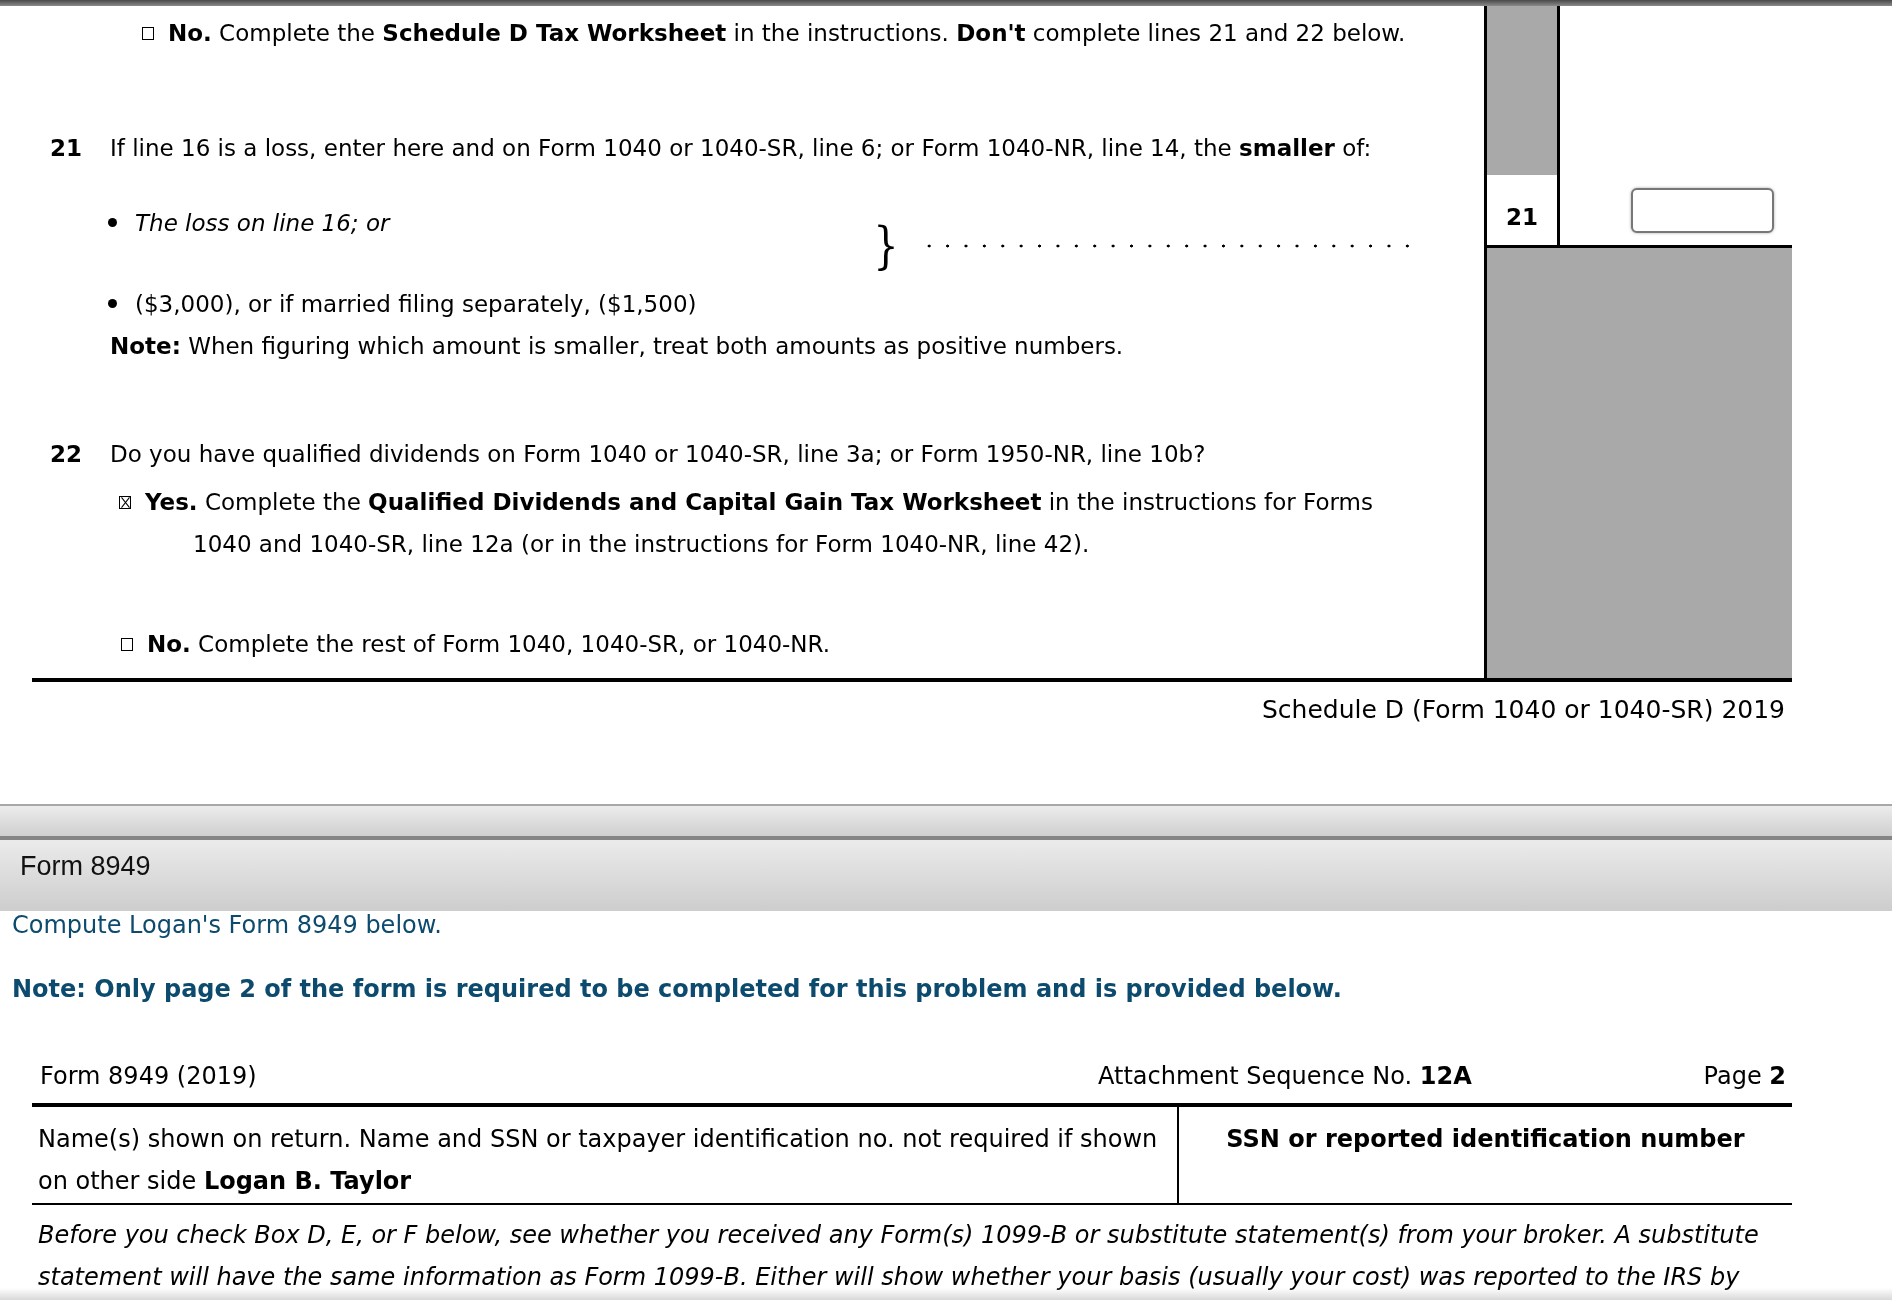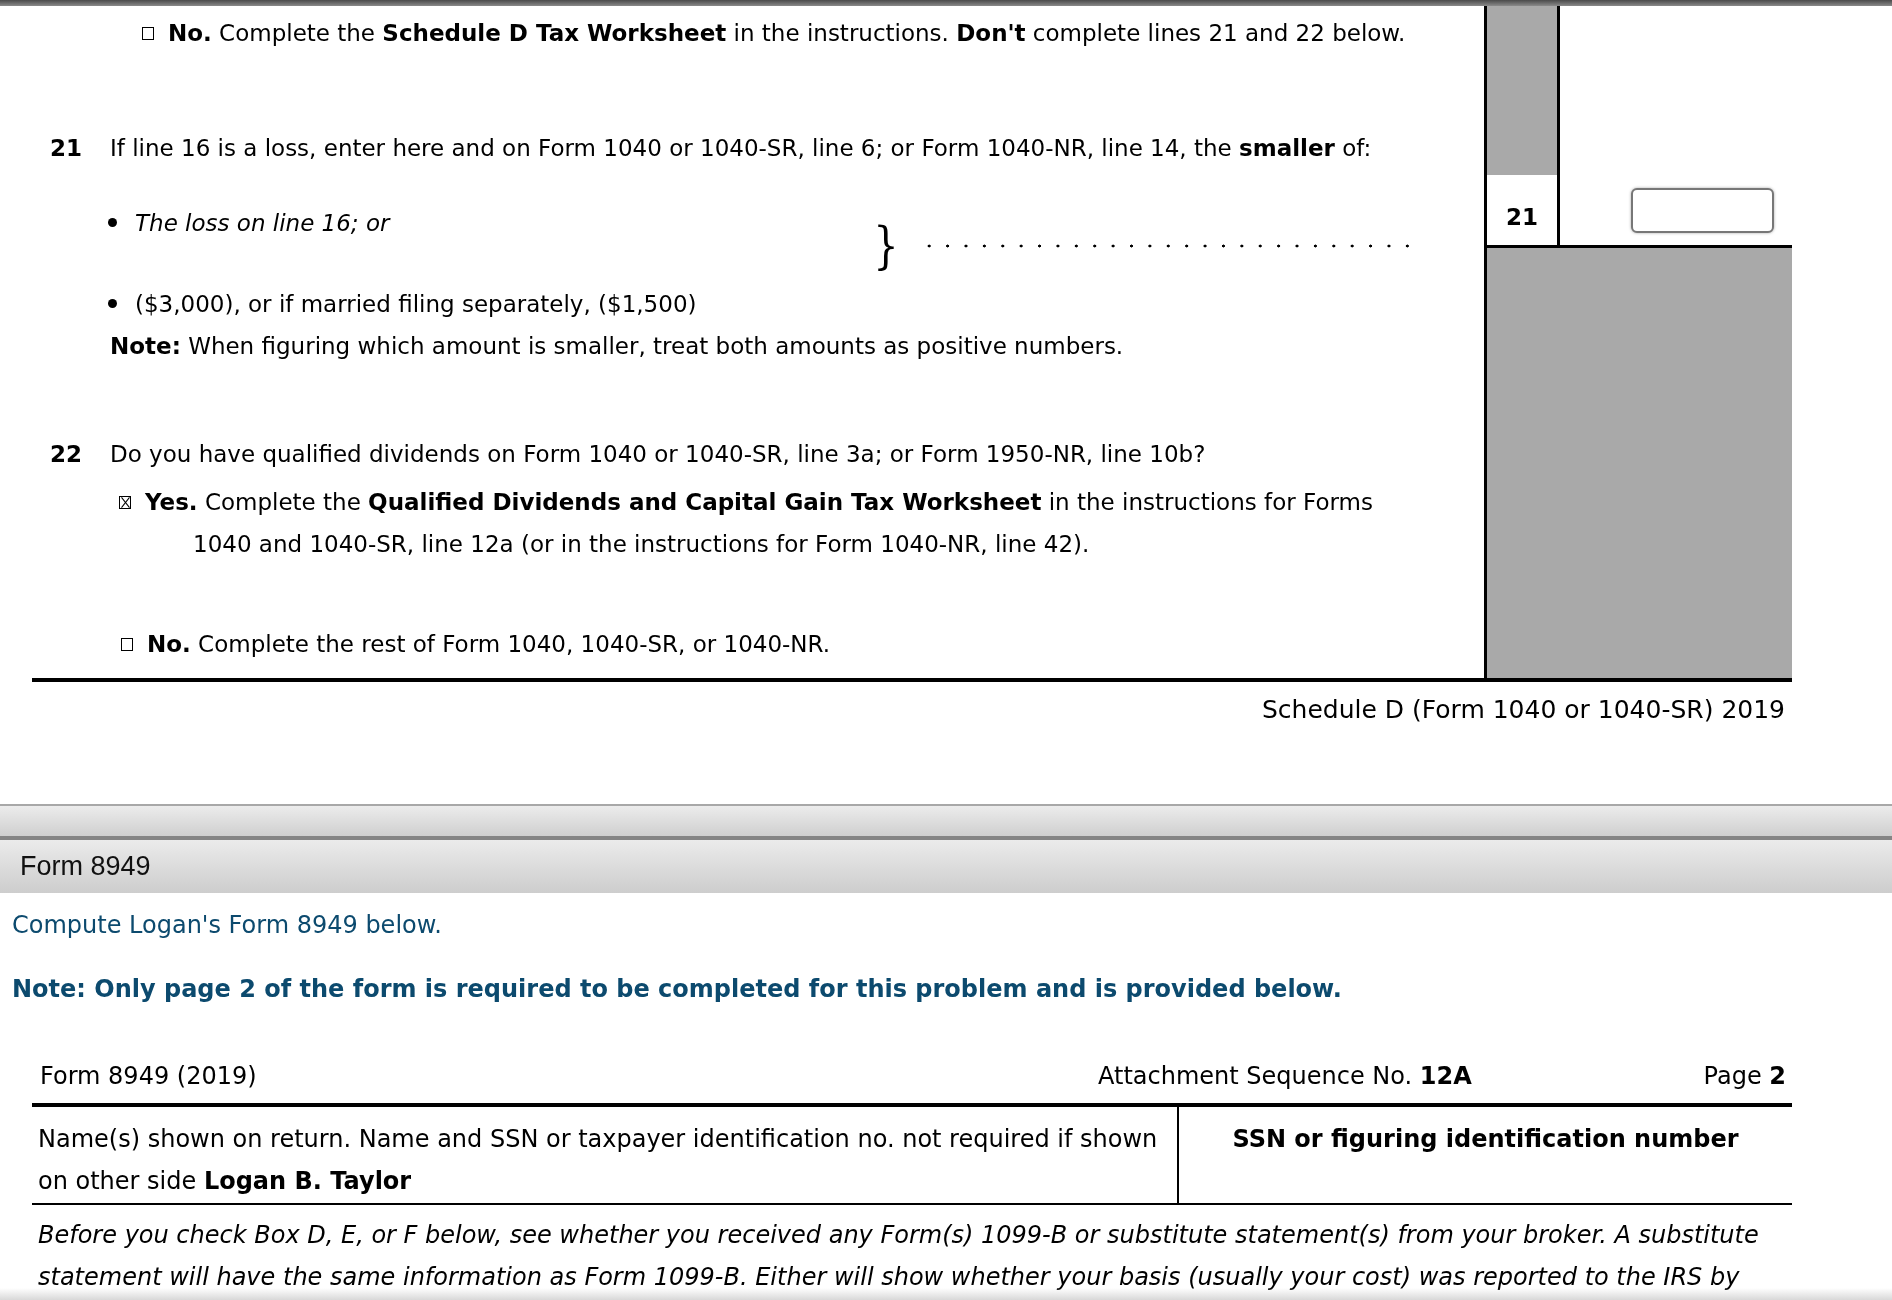--- a/index.html
+++ b/index.html
@@ -38,21 +38,21 @@
   .amount-input { position: absolute; left: 1631px; top: 188px; width: 143px; height: 45px;
     border: 2px solid #777; border-radius: 6px; background: #fff; box-shadow: 0 0 3px rgba(0,0,0,0.35); font-size: 20px; padding: 0 6px; }
 
   .bottom-rule { position: absolute; left: 32px; top: 678px; width: 1760px; height: 4px; background: #000; }
   .footer-title { position: absolute; right: 107px; top: 695px; font-weight: normal; font-size: 25px; }
 
   
   .div-line1 { position: absolute; left: 0; top: 804px; width: 1892px; height: 2px; background: #a8a8a8; }
   .div-bar { position: absolute; left: 0; top: 806px; width: 1892px; height: 30px; background: linear-gradient(#ececec, #cfcfcf); }
   .div-line2 { position: absolute; left: 0; top: 836px; width: 1892px; height: 4px; background: #858585; }
-  .section-header { position: absolute; left: 0; top: 840px; width: 1892px; height: 53px;
+  .section-header { position: absolute; left: 0; top: 840px; width: 1892px; height: 71px;
     background: linear-gradient(#ebebeb, #cdcdcd); }
   .section-header span { position: absolute; left: 20px; top: 11px; font-family: "Liberation Sans", sans-serif; font-size: 27px; color: #111; }
 
   .instr { position: absolute; left: 12px; color: #0c4a6e; font-size: 24px; white-space: nowrap; }
 
   .f-hdr { position: absolute; top: 1062px; font-size: 24px; white-space: nowrap; }
   .thick-rule { position: absolute; left: 32px; top: 1103px; width: 1760px; height: 4px; background: #000; }
   .name-cell { position: absolute; left: 38px; top: 1118px; width: 1136px; font-size: 24px; line-height: 42px; white-space: normal; }
   .v-div { position: absolute; left: 1177px; top: 1107px; width: 2px; height: 97px; background: #000; }
   .ssn-cell { position: absolute; left: 1179px; top: 1118px; width: 613px; text-align: center; font-size: 24px; line-height: 42px; }
@@ -123,18 +123,18 @@
 <div class="f-hdr" style="right:106px;">
   <span>Page </span><b>2</b>
 </div>
 <div class="thick-rule"></div>
 
 <div class="name-cell">
   <span>Name(s) shown on return. Name and SSN or taxpayer identification no. not required if shown on other side </span><b>Logan B. Taylor</b>
 </div>
 <div class="v-div"></div>
 <div class="ssn-cell">
-  <div style="font-weight:bold;">SSN or figuring identification number</div>
+  <div style="font-weight:bold;">SSN or reported identification number</div>
 </div>
 <div class="thin-rule"></div>
 
 <div class="italic-note">Before you check Box D, E, or F below, see whether you received any Form(s) 1099-B or substitute statement(s) from your broker. A substitute statement will have the same information as Form 1099-B. Either will show whether your basis (usually your cost) was reported to the IRS by</div>
 <div class="bottom-shade"></div>
 
 </body></html>

